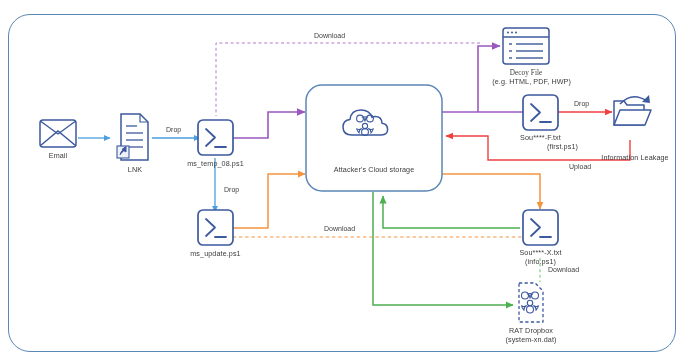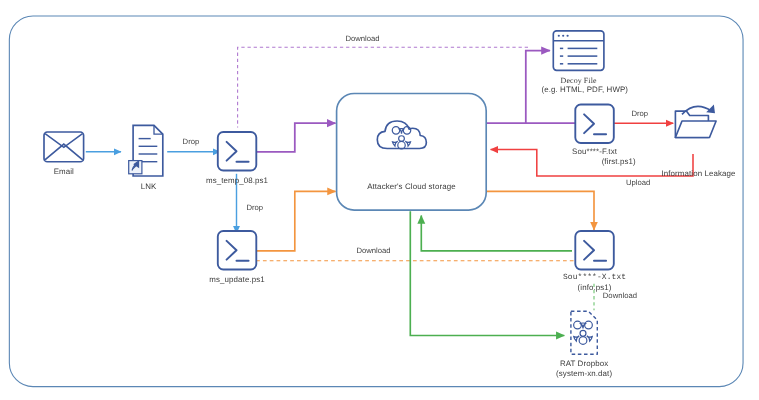--- a/index.html
+++ b/index.html
@@ -178,21 +178,21 @@
 
   <div class="lbl" style="left:28px;top:152px;width:60px;">Email</div>
   <div class="lbl" style="left:105px;top:166px;width:60px;">LNK</div>
   <div class="lbl" style="left:178px;top:160px;width:75px;">ms_temp_08.ps1</div>
   <div class="lbl" style="left:178px;top:250px;width:75px;">ms_update.ps1</div>
   <div class="lbl" style="left:308px;top:143px;width:132px;margin-top:23px;">Attacker's Cloud storage</div>
   <div class="lbl" style="left:491px;top:69px;width:70px;font-family:Liberation Serif, serif;">Decoy File</div>
   <div class="lbl" style="left:481px;top:78px;width:90px;text-align:right;">(e.g. HTML, PDF, HWP)</div>
   <div class="lbl" style="left:503px;top:134px;width:75px;">Sou****-F.txt</div>
   <div class="lbl" style="left:503px;top:143px;width:75px;text-align:right;">(first.ps1)</div>
-  <div class="lbl" style="left:503px;top:249px;width:75px;font-family:Liberation Mono, monospace;">Sou****-X.txt</div>
+  <div class="lbl" style="left:503px;top:249px;width:75px;">Sou****-X.txt</div>
   <div class="lbl" style="left:503px;top:258px;width:75px;">(info.ps1)</div>
   <div class="lbl" style="left:592px;top:131px;width:86px;margin-top:23px;">Information Leakage</div>
   <div class="lbl" style="left:495px;top:327px;width:72px;">RAT Dropbox</div>
   <div class="lbl" style="left:489px;top:336px;width:84px;">(system-xn.dat)</div>
 
   <div class="edge-lbl" style="left:164px;top:126px;">Drop</div>
   <div class="edge-lbl" style="left:222px;top:186px;">Drop</div>
   <div class="edge-lbl" style="left:312px;top:32px;">Download</div>
   <div class="edge-lbl" style="left:572px;top:100px;">Drop</div>
   <div class="edge-lbl" style="left:567px;top:163px;">Upload</div>

